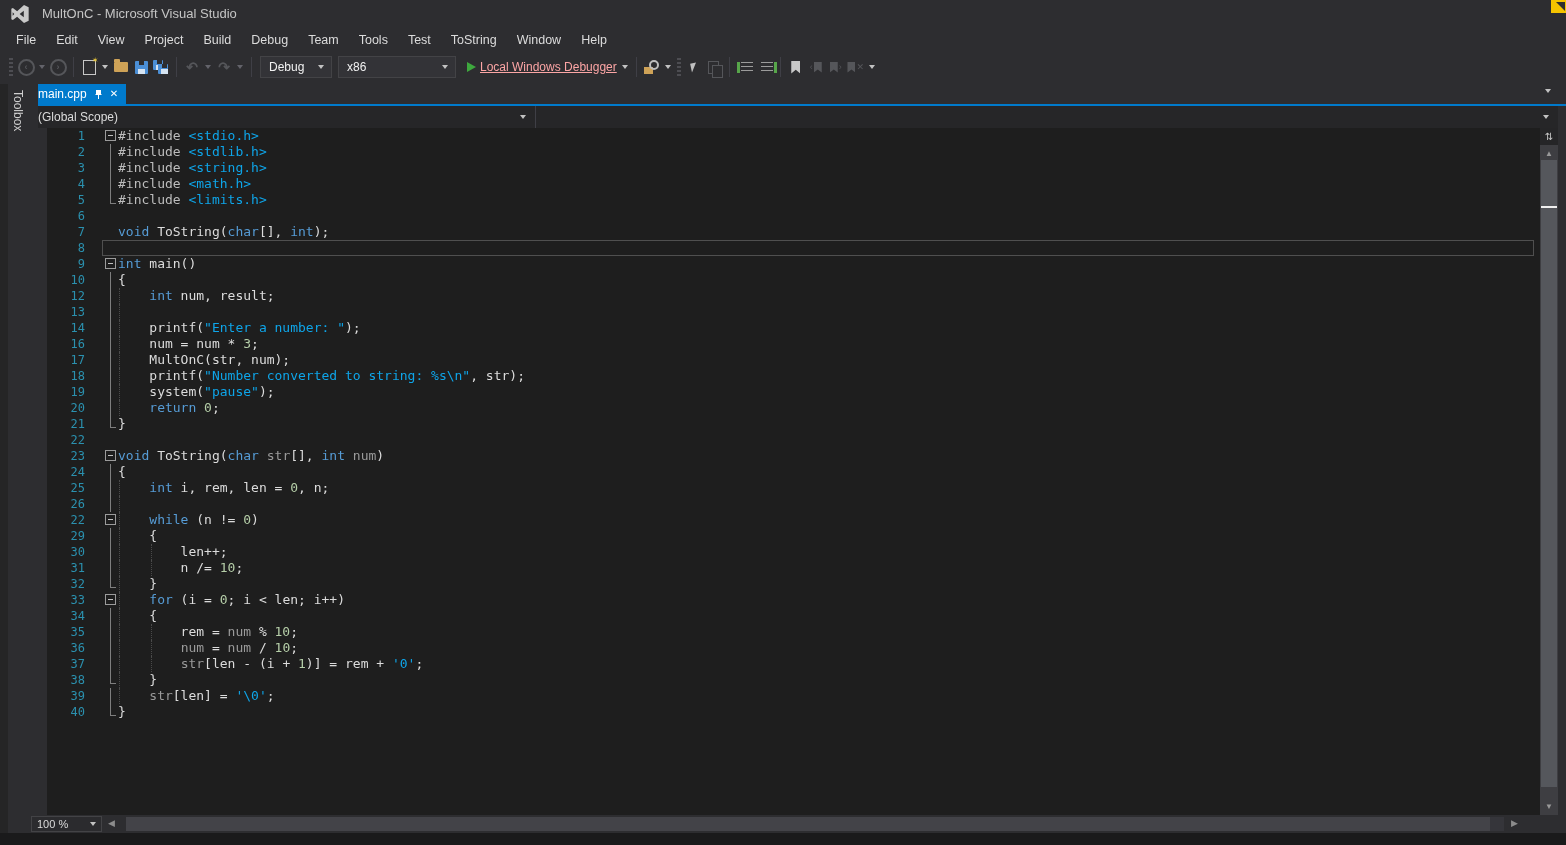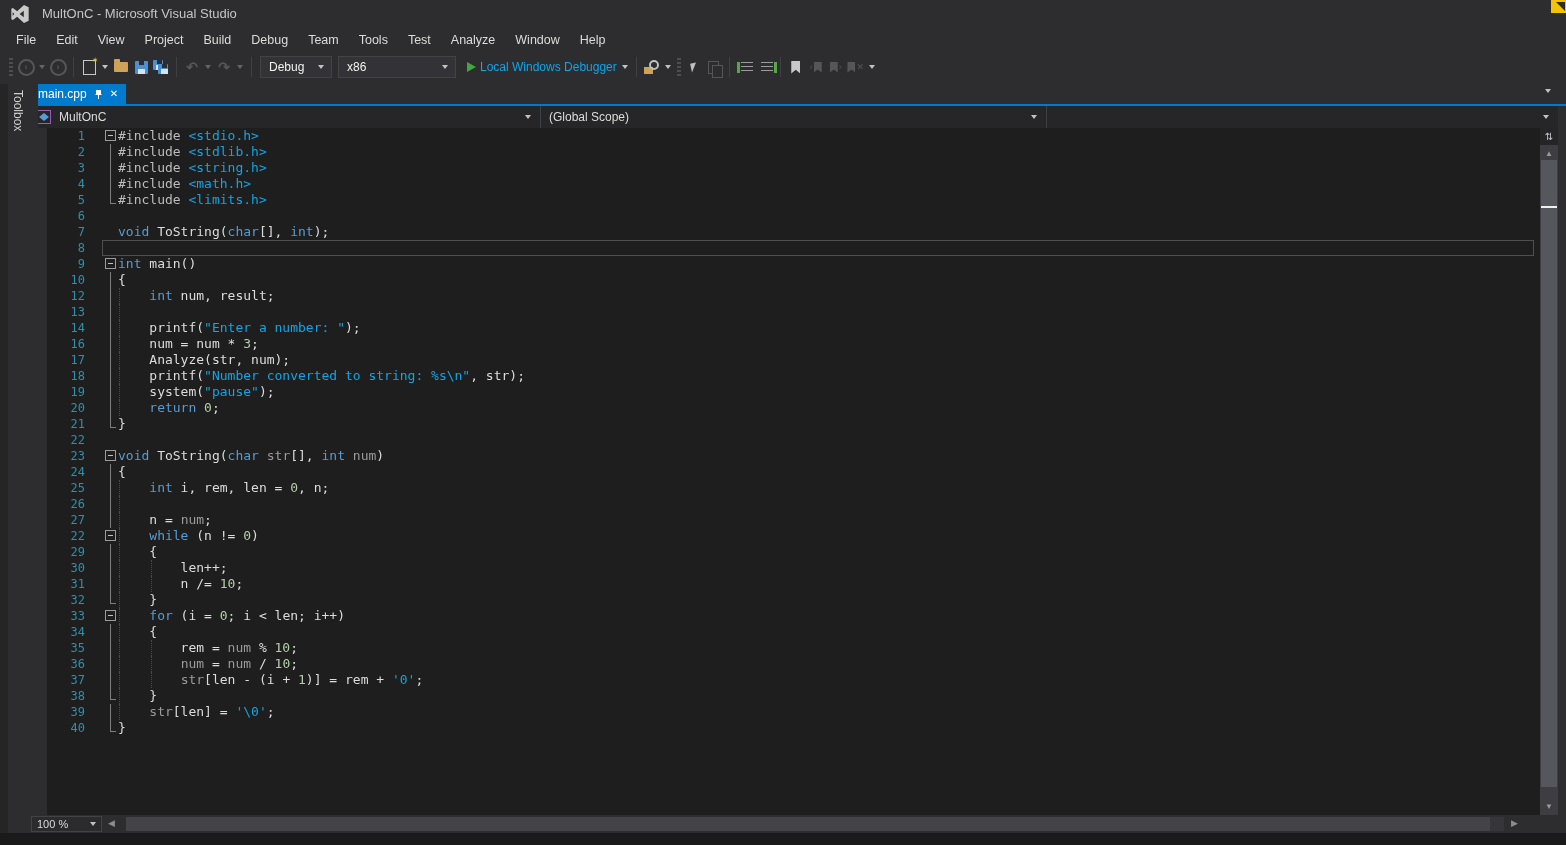--- a/index.html
+++ b/index.html
@@ -35,21 +35,21 @@
   .floppy::before{content:'';position:absolute;left:4px;top:0;width:5px;height:4px;background:#2D2D30;}
   .floppy.small{width:10px;height:10px;}
   .saveall{position:relative;width:16px;height:15px;}
   .saveall .f1{position:absolute;left:0;top:0;}
   .saveall .f2{position:absolute;left:5px;top:4px;}
   .undoredo{font-size:14px;color:#55565A;font-weight:bold;line-height:1;}
   .combo{height:20px;border:1px solid #434346;background:#333337;display:inline-flex;align-items:center;
     padding:0 4px 0 8px;color:#F1F1F1;font-size:12px;flex:none;margin:0 3px;justify-content:space-between;}
   .play{width:0;height:0;border-top:5.5px solid transparent;border-bottom:5.5px solid transparent;
     border-left:9px solid #3EA83E;display:inline-block;flex:none;margin:0 4px 0 8px;}
-  .runlabel{color:#0ea5e9;font-size:12px;margin-right:2px;}
+  .runlabel{color:#fca5a5;font-size:12px;margin-right:2px;text-decoration:underline;}
   .findic{width:16px;height:14px;position:relative;}
   .findic::before{content:'';position:absolute;left:0;bottom:0;width:9px;height:7px;background:#CEA257;}
   .findic::after{content:'';position:absolute;right:1px;top:0;width:6px;height:6px;border:2px solid #BFBFBF;border-radius:50%;}
   .cursoric{width:0;height:0;border-top:9px solid #C0C0C0;border-right:6px solid transparent;transform:rotate(-12deg);}
   .copyic{width:9px;height:11px;border:1px solid #55565A;position:relative;}
   .copyic::after{content:'';position:absolute;left:3px;top:3px;width:9px;height:11px;border:1px solid #55565A;background:#2D2D30;}
   .cmt{width:12px;height:11px;position:relative;margin-left:4px;
     background:repeating-linear-gradient(to bottom,#9B9B9B 0 1px,transparent 1px 4px);}
   .cmt::before{content:'';position:absolute;left:-4px;top:0;width:3px;height:11px;background:#57A64A;}
   .cmt.out::before{left:auto;right:-4px;}
@@ -131,21 +131,21 @@
   <div class="menubar">
       <span class="mi">File</span>
       <span class="mi">Edit</span>
       <span class="mi">View</span>
       <span class="mi">Project</span>
       <span class="mi">Build</span>
       <span class="mi">Debug</span>
       <span class="mi">Team</span>
       <span class="mi">Tools</span>
       <span class="mi">Test</span>
-      <span class="mi">Analyze</span>
+      <span class="mi">ToString</span>
       <span class="mi">Window</span>
       <span class="mi">Help</span>
     </div>
 
   <div class="toolbar">
     <span class="grip"></span>
     <span class="ic">
         <span class="circbtn">‹</span>
       </span>
     <span class="chev dis"></span>
@@ -232,25 +232,20 @@
           <path d="M2 1h5v4l1 1H1l1-1z" fill="#FFFFFF"></path>
           <rect x="4" y="6" width="1" height="4" fill="#FFFFFF"></rect>
         </svg>
     </span>
     <span class="closeic">✕</span>
   </div>
   <span class="chev doclist-chev"></span>
   <div class="blueline"></div>
 
   <div class="navbar">
-    <div class="navcombo" style="width:510px">
-      <span class="navicon"></span>
-      <span class="navtext">MultOnC</span>
-      <span class="chev"></span>
-    </div>
     <div class="navcombo" style="width:505px">
       <span class="navtext">(Global Scope)</span>
       <span class="chev"></span>
     </div>
     <div class="navcombo" style="flex:1;border-right:none">
       <span class="navtext"></span>
       <span class="chev"></span>
     </div>
   </div>
 
@@ -268,31 +263,30 @@
         <div class="row"><span class="ln">5</span><span class="og og-t"></span><span class="cd"><span class="tk-pp">#include</span><span class="tk-d"> </span><span class="tk-s">&lt;limits.h&gt;</span></span></div>
         <div class="row"><span class="ln">6</span><span class="og"></span><span class="cd"></span></div>
         <div class="row"><span class="ln">7</span><span class="og"></span><span class="cd"><span class="tk-k">void</span><span class="tk-d"> ToString(</span><span class="tk-k">char</span><span class="tk-d">[], </span><span class="tk-k">int</span><span class="tk-d">);</span></span></div>
         <div class="row"><span class="ln">8</span><span class="og"></span><span class="cd"></span><i class="caretbox"></i></div>
         <div class="row"><span class="ln">9</span><span class="og og-b"></span><span class="cd"><span class="tk-k">int</span><span class="tk-d"> main()</span></span></div>
         <div class="row"><span class="ln">10</span><span class="og og-l"></span><span class="cd"><span class="tk-d">{</span></span></div>
         <div class="row"><span class="ln">12</span><span class="og og-l"></span><span class="cd"><i class="gd" style="left: 1px;"></i><span class="tk-d">    </span><span class="tk-k">int</span><span class="tk-d"> num, result;</span></span></div>
         <div class="row"><span class="ln">13</span><span class="og og-l"></span><span class="cd"><i class="gd" style="left: 1px;"></i></span></div>
         <div class="row"><span class="ln">14</span><span class="og og-l"></span><span class="cd"><i class="gd" style="left: 1px;"></i><span class="tk-d">    printf(</span><span class="tk-s">"Enter a number: "</span><span class="tk-d">);</span></span></div>
         <div class="row"><span class="ln">16</span><span class="og og-l"></span><span class="cd"><i class="gd" style="left: 1px;"></i><span class="tk-d">    num = num * </span><span class="tk-n">3</span><span class="tk-d">;</span></span></div>
-        <div class="row"><span class="ln">17</span><span class="og og-l"></span><span class="cd"><i class="gd" style="left: 1px;"></i><span class="tk-d">    Analyze(str, num);</span></span></div>
+        <div class="row"><span class="ln">17</span><span class="og og-l"></span><span class="cd"><i class="gd" style="left: 1px;"></i><span class="tk-d">    MultOnC(str, num);</span></span></div>
         <div class="row"><span class="ln">18</span><span class="og og-l"></span><span class="cd"><i class="gd" style="left: 1px;"></i><span class="tk-d">    printf(</span><span class="tk-s">"Number converted to string: %s\n"</span><span class="tk-d">, str);</span></span></div>
         <div class="row"><span class="ln">19</span><span class="og og-l"></span><span class="cd"><i class="gd" style="left: 1px;"></i><span class="tk-d">    system(</span><span class="tk-s">"pause"</span><span class="tk-d">);</span></span></div>
         <div class="row"><span class="ln">20</span><span class="og og-l"></span><span class="cd"><i class="gd" style="left: 1px;"></i><span class="tk-d">    </span><span class="tk-k">return</span><span class="tk-d"> </span><span class="tk-n">0</span><span class="tk-d">;</span></span></div>
         <div class="row"><span class="ln">21</span><span class="og og-t"></span><span class="cd"><span class="tk-d">}</span></span></div>
         <div class="row"><span class="ln">22</span><span class="og"></span><span class="cd"></span></div>
         <div class="row"><span class="ln">23</span><span class="og og-b"></span><span class="cd"><span class="tk-k">void</span><span class="tk-d"> ToString(</span><span class="tk-k">char</span><span class="tk-d"> </span><span class="tk-p">str</span><span class="tk-d">[], </span><span class="tk-k">int</span><span class="tk-d"> </span><span class="tk-p">num</span><span class="tk-d">)</span></span></div>
         <div class="row"><span class="ln">24</span><span class="og og-l"></span><span class="cd"><span class="tk-d">{</span></span></div>
         <div class="row"><span class="ln">25</span><span class="og og-l"></span><span class="cd"><i class="gd" style="left: 1px;"></i><span class="tk-d">    </span><span class="tk-k">int</span><span class="tk-d"> i, rem, len = </span><span class="tk-n">0</span><span class="tk-d">, n;</span></span></div>
         <div class="row"><span class="ln">26</span><span class="og og-l"></span><span class="cd"><i class="gd" style="left: 1px;"></i></span></div>
-        <div class="row"><span class="ln">27</span><span class="og og-l"></span><span class="cd"><i class="gd" style="left: 1px;"></i><span class="tk-d">    n = </span><span class="tk-p">num</span><span class="tk-d">;</span></span></div>
         <div class="row"><span class="ln">22</span><span class="og og-b"></span><span class="cd"><i class="gd" style="left: 1px;"></i><span class="tk-d">    </span><span class="tk-k">while</span><span class="tk-d"> (n != </span><span class="tk-n">0</span><span class="tk-d">)</span></span></div>
         <div class="row"><span class="ln">29</span><span class="og og-l"></span><span class="cd"><i class="gd" style="left: 1px;"></i><span class="tk-d">    {</span></span></div>
         <div class="row"><span class="ln">30</span><span class="og og-l"></span><span class="cd"><i class="gd" style="left: 1px;"></i><i class="gd" style="left: 33px;"></i><span class="tk-d">        len++;</span></span></div>
         <div class="row"><span class="ln">31</span><span class="og og-l"></span><span class="cd"><i class="gd" style="left: 1px;"></i><i class="gd" style="left: 33px;"></i><span class="tk-d">        n /= </span><span class="tk-n">10</span><span class="tk-d">;</span></span></div>
         <div class="row"><span class="ln">32</span><span class="og og-t"></span><span class="cd"><i class="gd" style="left: 1px;"></i><span class="tk-d">    }</span></span></div>
         <div class="row"><span class="ln">33</span><span class="og og-b"></span><span class="cd"><i class="gd" style="left: 1px;"></i><span class="tk-d">    </span><span class="tk-k">for</span><span class="tk-d"> (i = </span><span class="tk-n">0</span><span class="tk-d">; i &lt; len; i++)</span></span></div>
         <div class="row"><span class="ln">34</span><span class="og og-l"></span><span class="cd"><i class="gd" style="left: 1px;"></i><span class="tk-d">    {</span></span></div>
         <div class="row"><span class="ln">35</span><span class="og og-l"></span><span class="cd"><i class="gd" style="left: 1px;"></i><i class="gd" style="left: 33px;"></i><span class="tk-d">        rem = </span><span class="tk-p">num</span><span class="tk-d"> % </span><span class="tk-n">10</span><span class="tk-d">;</span></span></div>
         <div class="row"><span class="ln">36</span><span class="og og-l"></span><span class="cd"><i class="gd" style="left: 1px;"></i><i class="gd" style="left: 33px;"></i><span class="tk-d">        </span><span class="tk-p">num</span><span class="tk-d"> = </span><span class="tk-p">num</span><span class="tk-d"> / </span><span class="tk-n">10</span><span class="tk-d">;</span></span></div>
         <div class="row"><span class="ln">37</span><span class="og og-l"></span><span class="cd"><i class="gd" style="left: 1px;"></i><i class="gd" style="left: 33px;"></i><span class="tk-d">        </span><span class="tk-p">str</span><span class="tk-d">[len - (i + </span><span class="tk-n">1</span><span class="tk-d">)] = rem + </span><span class="tk-s">'0'</span><span class="tk-d">;</span></span></div>

